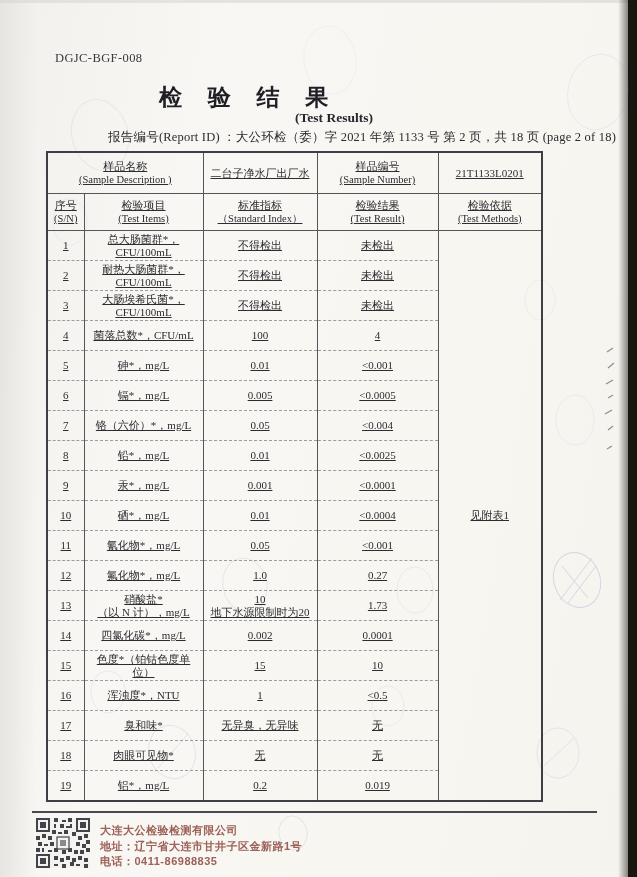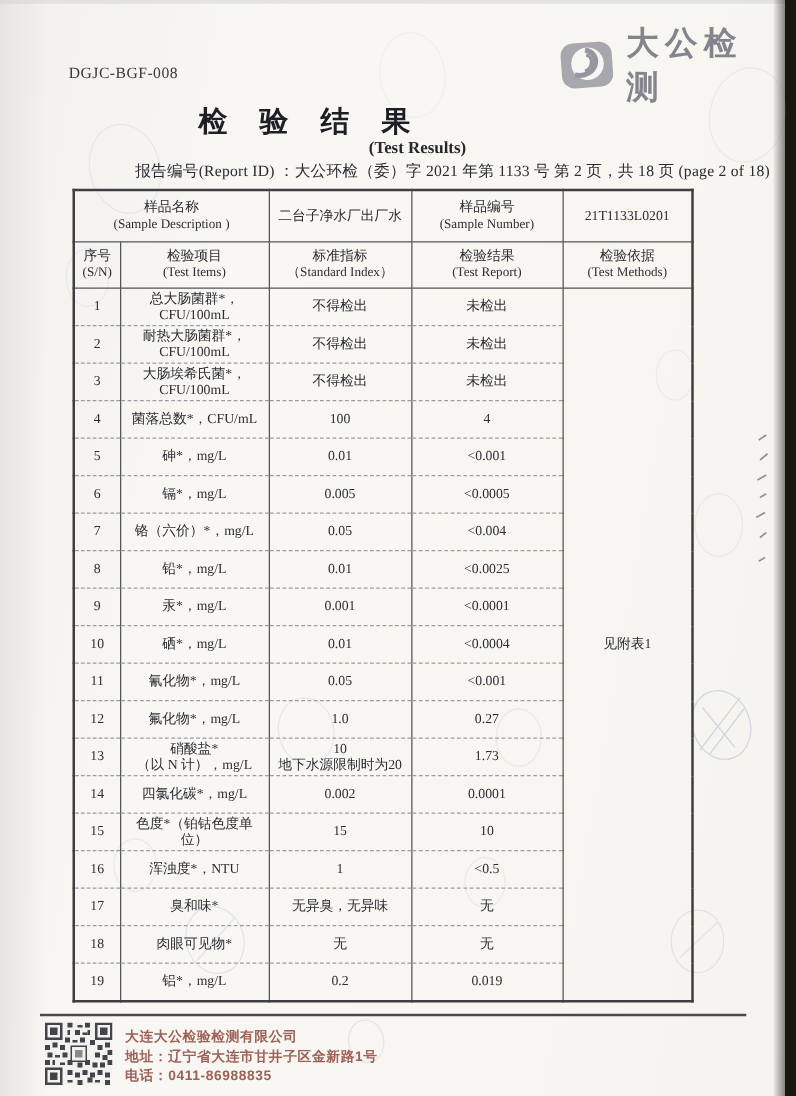--- a/index.html
+++ b/index.html
@@ -22,22 +22,22 @@
   .logo-mark{width:46px;height:42px;flex:0 0 auto;}
   .logo-text{margin-left:8px;font-size:26px;font-weight:bold;letter-spacing:5px;color:#84848d;
     font-family:"Liberation Serif","DejaVu Serif",serif;}
 
   .title{position:absolute;left:0;top:82px;width:497px;margin:0;text-align:center;
     font-size:23px;font-weight:bold;letter-spacing:10px;color:#1e1e24;}
   .subtitle{position:absolute;left:0;top:110px;width:620px;text-align:center;
     font-size:13.5px;font-weight:bold;color:#26262c;margin-left:24px;}
   .report-line{position:absolute;left:36px;top:129px;width:580px;font-size:12.5px;color:#2a2a30;letter-spacing:.2px;text-align:right;}
 
-  table.results{position:absolute;left:58px;top:151px;width:495px;border-collapse:collapse;table-layout:fixed;
-    font-size:11px;color:#2c2c32;border:2px solid #3e3e44;}
+  table.results{position:absolute;left:46px;top:151px;width:495px;border-collapse:collapse;table-layout:fixed;
+    font-size:11px;color:#2c2c32;border:2px solid #3e3e44;text-decoration:underline;}
   table.results td{border-left:1px solid #54545b;border-right:1px solid #54545b;
     text-align:center;vertical-align:middle;padding:1px 2px;line-height:13px;}
   .hrow1 td{border-bottom:1px solid #54545b;height:38px;}
   .hrow2 td{border-bottom:1px solid #54545b;height:34px;margin-left:42px;}
   .en{font-size:10.5px;}
   #rows td{border-bottom:1px dashed #9b9ba4;height:27px;}
   #rows tr:last-child td{border-bottom:none;}
   #rows td.c-method{border-bottom:none;margin-top:23px;}
 
   .footer-rule{position:absolute;left:32px;top:811px;width:565px;height:2px;background:#4a4a4e;}
@@ -87,29 +87,20 @@
       <path d="M606 384 l7 -4"></path>
       <path d="M608 398 l5 -3"></path>
       <path d="M605 414 l7 -4"></path>
       <path d="M608 430 l5 -4"></path>
       <path d="M607 449 l5 -3"></path>
     </g>
   </svg>
 
   <div class="doc-code">DGJC-BGF-008</div>
 
-  <div class="logo">
-    <svg class="logo-mark" viewBox="0 0 46 42">
-      <rect x="2" y="3" width="41" height="36" rx="10" fill="#a7a7ae" transform="rotate(-4 23 21)"></rect>
-      <circle cx="23" cy="20" r="13" fill="#f7f6f2"></circle>
-      <path d="M13 29 C 30 32, 36 12, 21 9" stroke="#96969e" stroke-width="4" fill="none"></path>
-      <path d="M22 13 C 28 14, 28 24, 21 26" stroke="#96969e" stroke-width="3" fill="none"></path>
-    </svg>
-    <span class="logo-text">大公检测</span>
-  </div>
 
   <h1 class="title">检 验 结 果</h1>
   <div class="subtitle">(Test Results)</div>
   <div class="report-line">报告编号(Report ID) ：大公环检（委）字 2021 年第 1133 号  第 2 页，共 18 页  (page 2 of 18)</div>
 
   <table class="results">
     <colgroup>
       <col style="width:37px">
         <col style="width:119px">
         <col style="width:114px">
@@ -137,21 +128,21 @@
       <td>
         <div>检验项目</div>
         <div class="en">(Test Items)</div>
       </td>
       <td>
         <div>标准指标</div>
         <div class="en">（Standard Index）</div>
       </td>
       <td>
         <div>检验结果</div>
-        <div class="en">(Test Report)</div>
+        <div class="en">(Test Result)</div>
       </td>
       <td>
         <div>检验依据</div>
         <div class="en">(Test Methods)</div>
       </td>
     </tr>
     </tbody>
       <tbody id="rows">
         <tr>
           <td>

